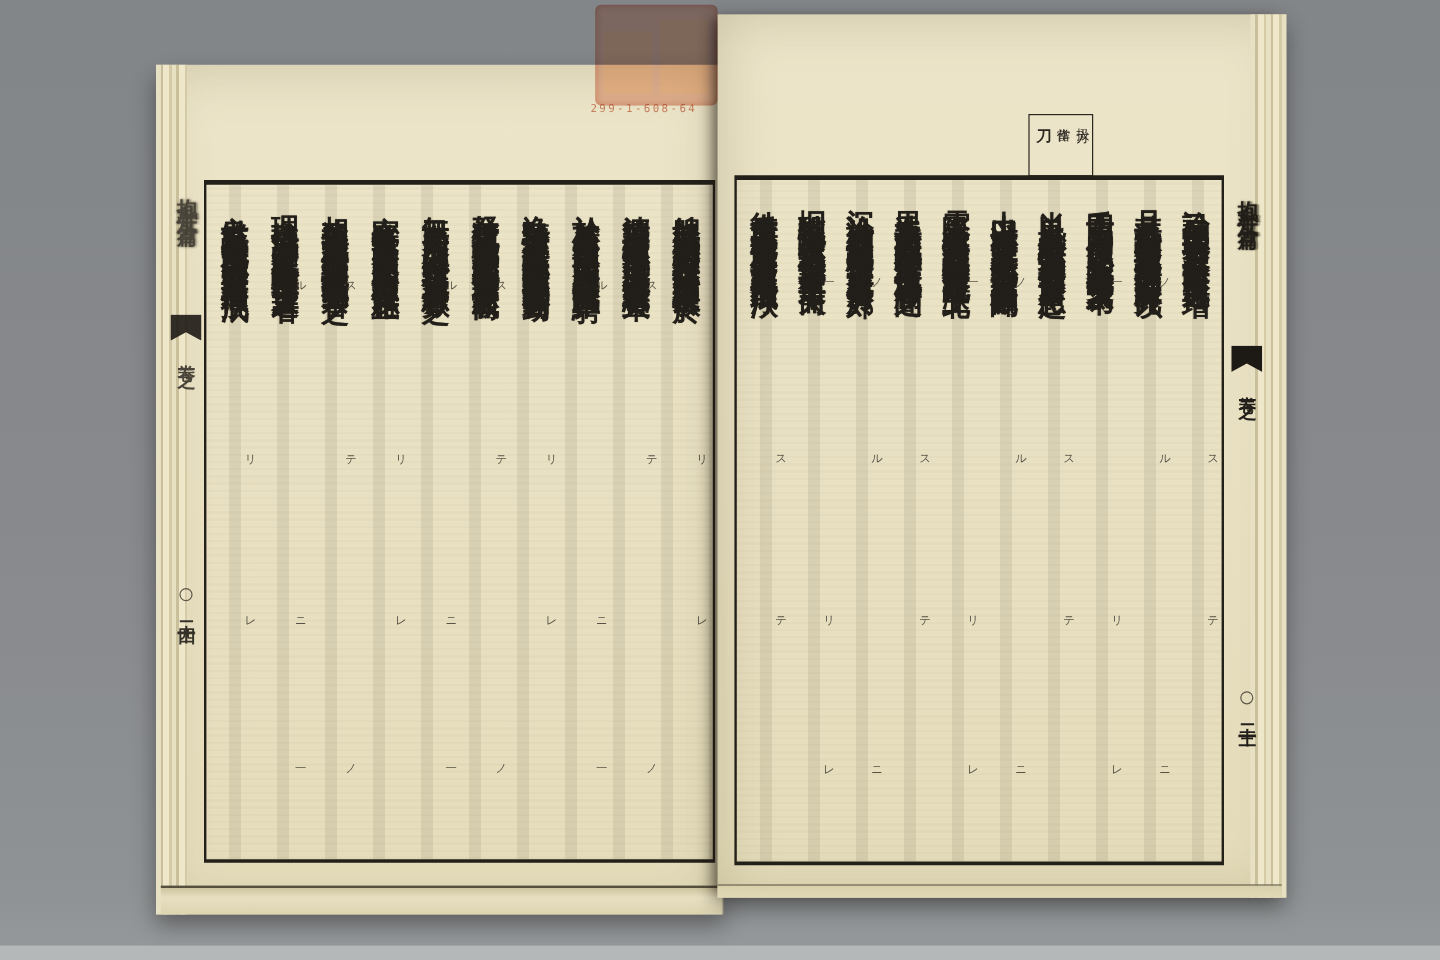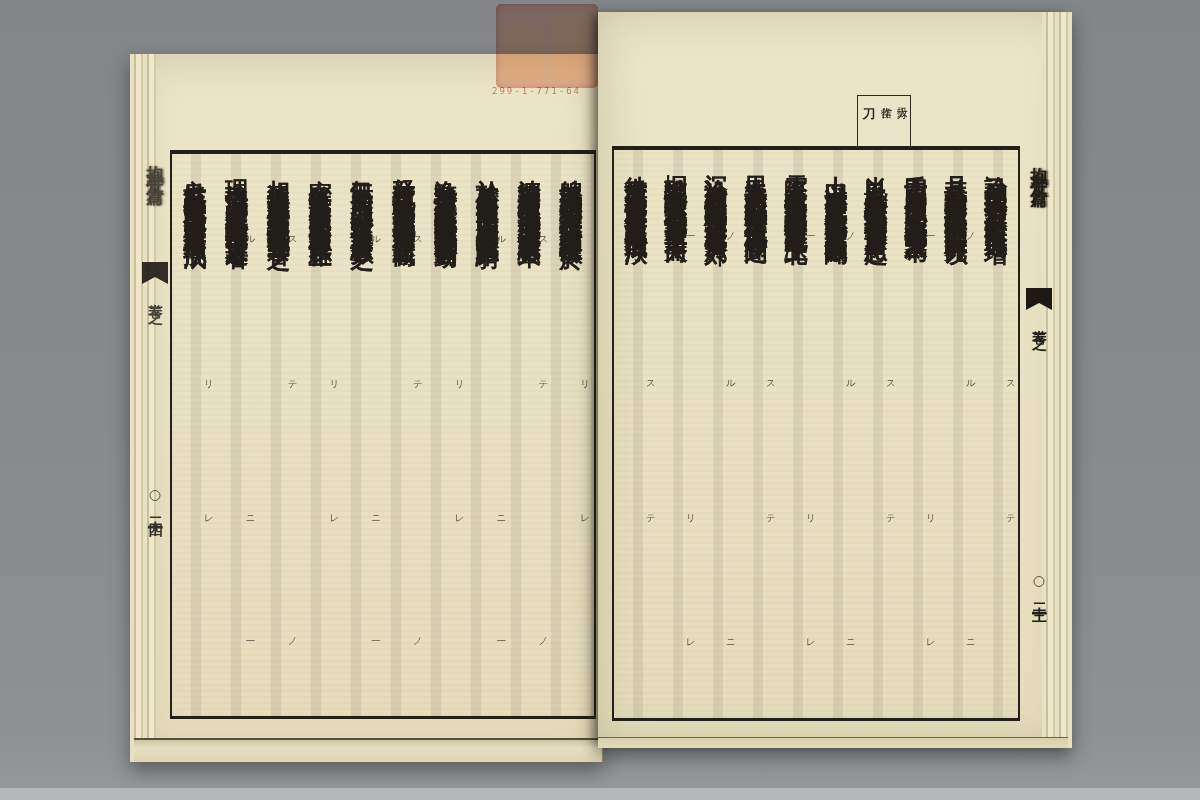--- a/index.html
+++ b/index.html
@@ -249,15 +249,15 @@
           <span class="kunten" style="top: 64%;">テ</span>
         </div>
       </div>
   </div>
 </div>
 
 <div class="seal">
   <span class="sblock sb1"></span>
   <span class="sblock sb2"></span>
 </div>
-<div class="seal-code">299-1-771-64</div>
+<div class="seal-code">299-1-608-64</div>
 
 <div class="tray-strip"></div>
 
 </body></html>

